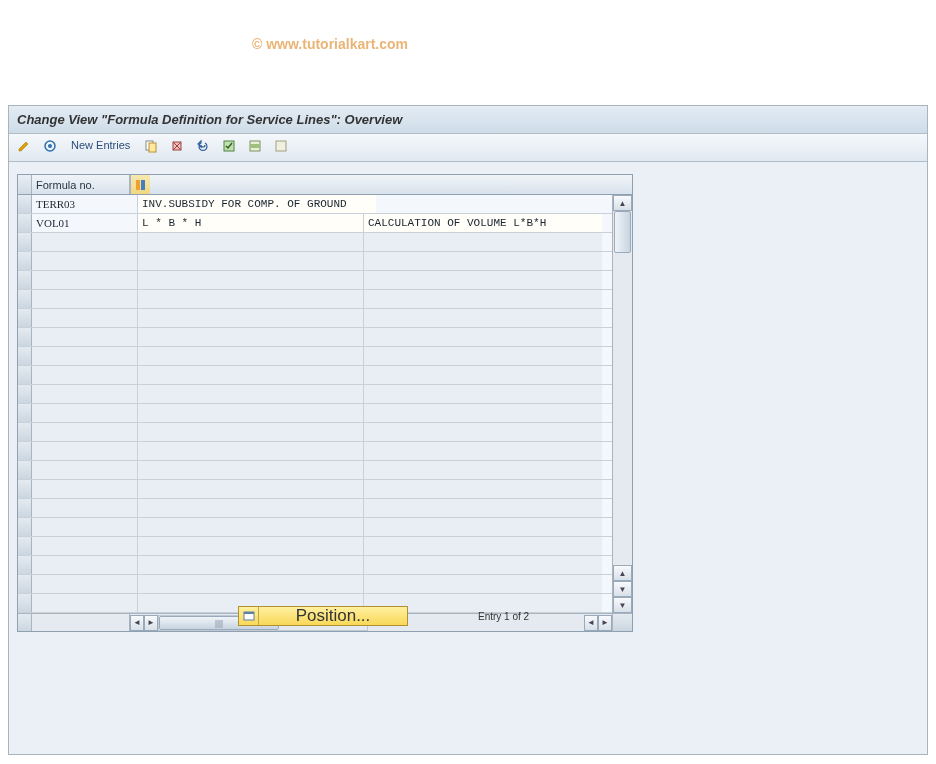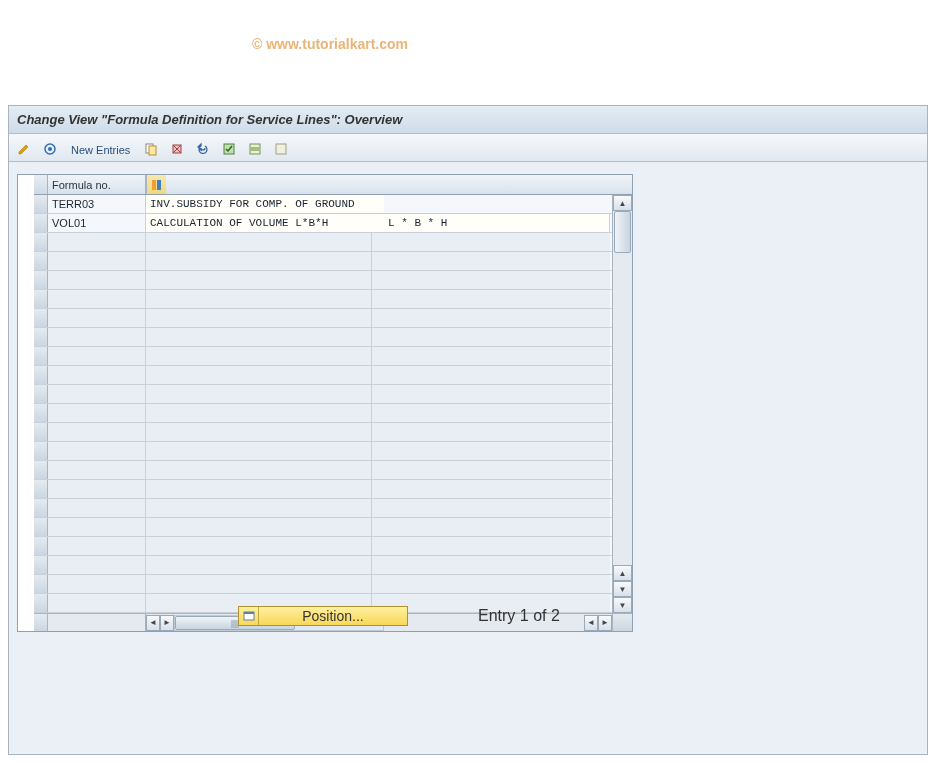--- a/index.html
+++ b/index.html
@@ -38,21 +38,21 @@
     font-size: 13px;
     font-weight: bold;
     font-style: italic;
     color: #333;
   }
   .toolbar {
     background: linear-gradient(to bottom, #f5f8fb 0%, #e0e8f0 100%);
     border-bottom: 1px solid #b0bcc8;
     padding: 3px 6px;
     display: flex;
-    align-items: flex-end;
+    align-items: flex-start;
     gap: 8px;
     height: 28px;
   }
   .toolbar-btn {
     width: 18px;
     height: 18px;
     display: flex;
     align-items: center;
     justify-content: center;
     cursor: pointer;
@@ -67,21 +67,20 @@
   .content-area {
     padding: 12px 8px;
     background: #eaf0f6;
     height: calc(100% - 56px);
   }
   .table-frame {
     border: 1px solid #8fa0b0;
     background: #fff;
     width: 616px;
     position: relative;
-    padding-left: 16px;
   }
   .grid-header {
     display: flex;
     background: linear-gradient(to bottom, #f0f4f8 0%, #d8e2ec 100%);
     border-bottom: 1px solid #8fa0b0;
     height: 20px;
   }
   .row-selector-head {
     width: 14px;
     border-right: 1px solid #a8b4c0;
@@ -132,21 +131,21 @@
     font-size: 11px;
     color: #1a2430;
     display:flex;
     align-items:center;
     white-space: nowrap;
     overflow: hidden;
     background:#fff;
   }
   .cell.editable { background: #fffef8; }
   .cell.selected { background: #c8e0f8; }
-  .cell.c1 { width: 98px; background:#f4f8fc; font-family:Liberation Sans, sans-serif; }
+  .cell.c1 { width: 106px; background:#f4f8fc; font-family:Liberation Serif, serif; }
   .cell.c2 { width: 226px; }
   .cell.c3 { width: 238px; border-right:none; }
   .grid-row.empty .cell { background: #e8eef4; }
   .vscroll {
     width: 20px;
     border-left: 1px solid #a8b4c0;
     background: linear-gradient(to right,#e0e6ec,#f0f4f8);
     display:flex;
     flex-direction:column;
   }
@@ -200,31 +199,31 @@
   }
   .position-btn {
     margin-left: 230px;
     height: 20px;
     width: 170px;
     background: linear-gradient(to bottom,#fff0a0,#f8d858);
     border:1px solid #b09030;
     display:flex;
     align-items:center;
     cursor:pointer;
-    font-size:14px;
+    font-size:17px;
     color:#333;
   }
   .position-btn .icon-slot{
     width:20px;height:100%;display:flex;align-items:center;justify-content:center;
     border-right:1px solid #c0a848;
   }
   .position-btn .lbl{flex:1;text-align:center;}
   .entry-text {
     margin-left: 70px;
-    font-size:16px;
+    font-size:10px;
     color:#333;
   }
   
   svg { display:block; }
 </style>
 </head>
 <body>
 
 <div class="watermark">© www.tutorialkart.com</div>
 
@@ -296,22 +295,22 @@
       <div class="grid-body">
         <div class="rows-area" id="rows-area">
             <div class="grid-row">
               <div class="row-selector"></div>
               <div class="cell c1">TERR03</div>
               <div class="cell c3 editable">INV.SUBSIDY FOR COMP. OF GROUND</div>
             </div>
             <div class="grid-row">
               <div class="row-selector"></div>
               <div class="cell c1">VOL01</div>
+              <div class="cell c2 editable">L * B * H</div>
               <div class="cell c3 editable">CALCULATION OF VOLUME L*B*H</div>
-              <div class="cell c2 editable">L * B * H</div>
             </div>
             <div class="grid-row empty">
               <div class="row-selector"></div>
               <div class="cell c1"></div>
               <div class="cell c2"></div>
               <div class="cell c3"></div>
             </div>
             <div class="grid-row empty">
               <div class="row-selector"></div>
               <div class="cell c1"></div>

